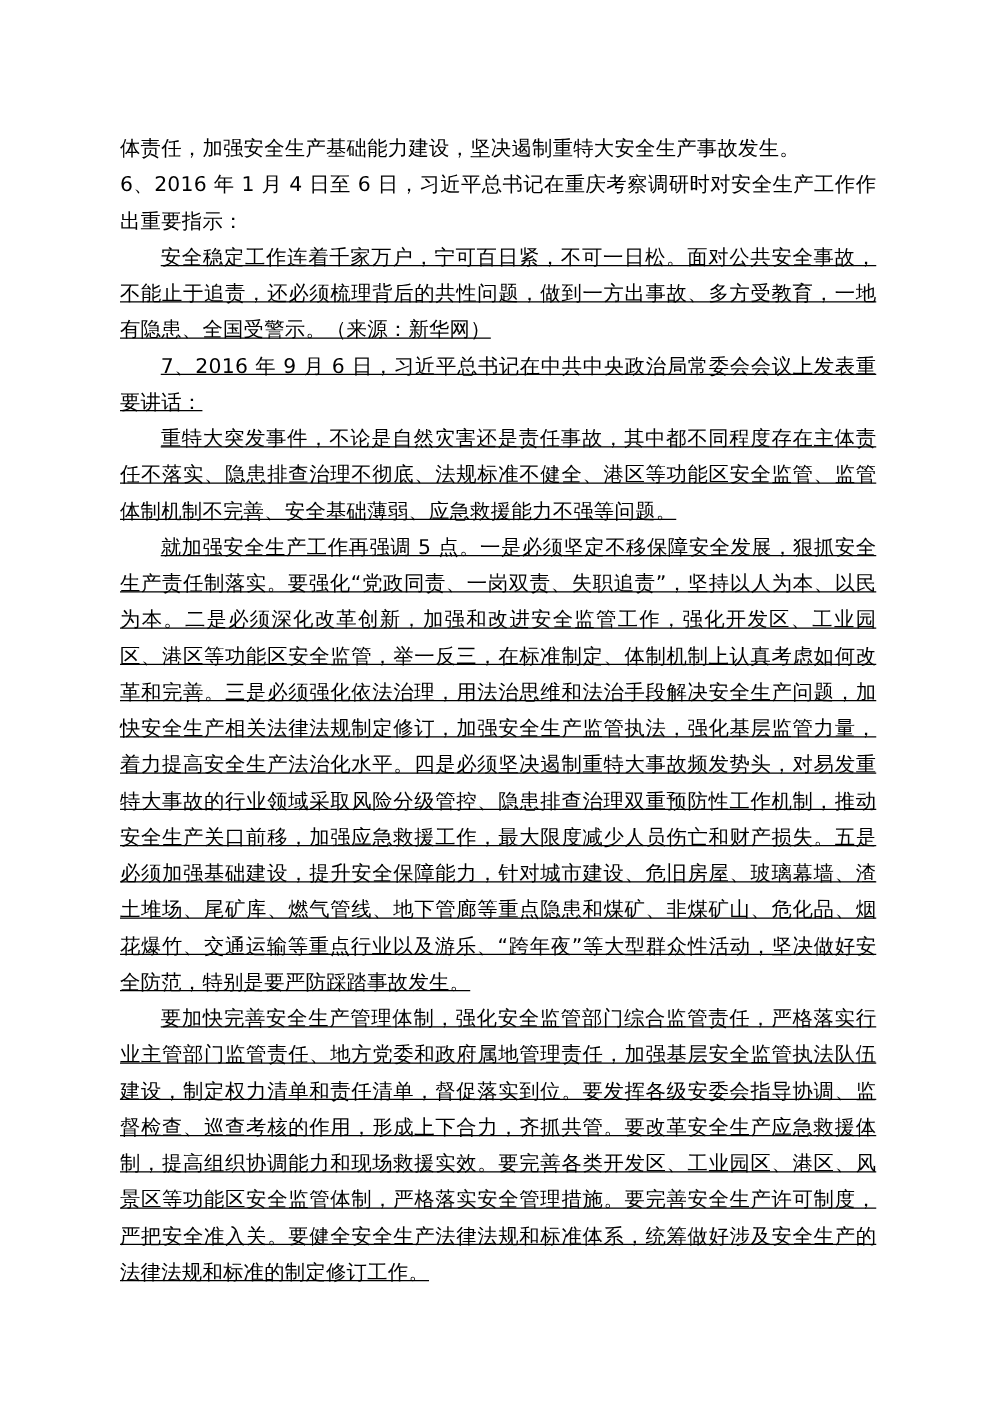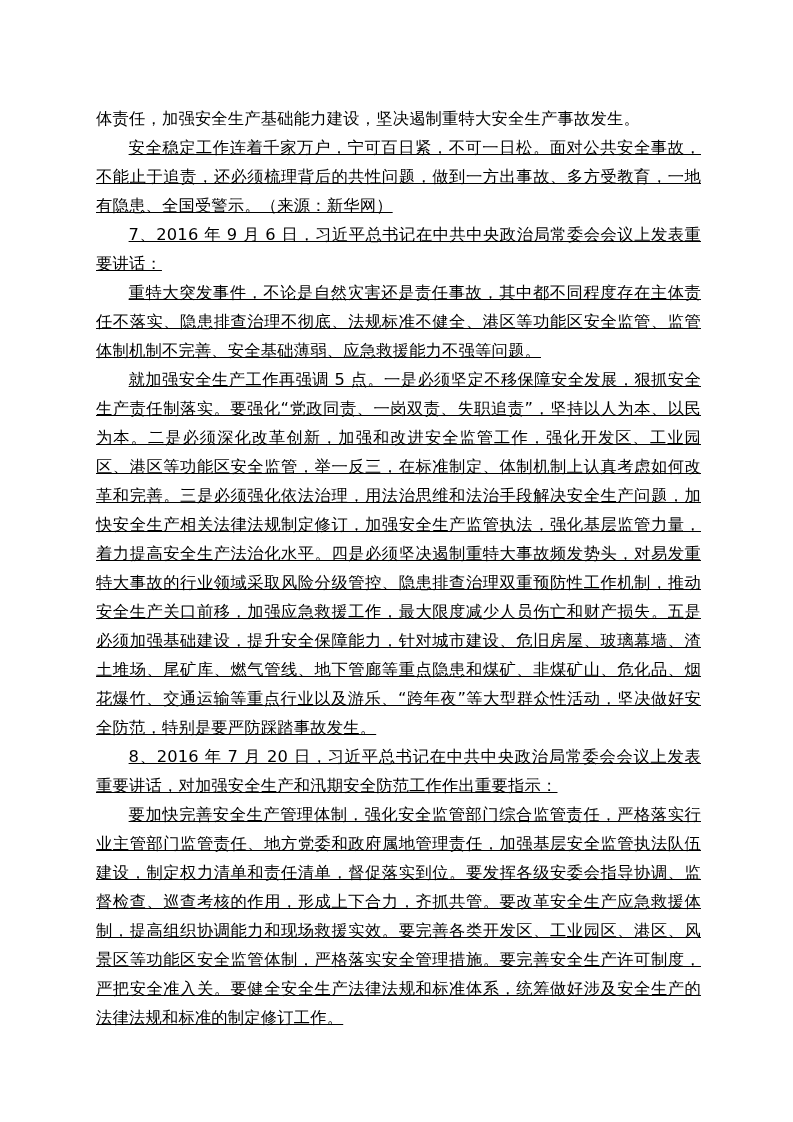--- a/index.html
+++ b/index.html
@@ -37,21 +37,21 @@
     text-indent: 2em;
     text-decoration: underline;
   }
 </style>
 </head>
 <body>
 
 <div class="page">
   <div class="doc-body">
     <p class="para">体责任，加强安全生产基础能力建设，坚决遏制重特大安全生产事故发生。</p>
+    <p class="para">6、2016 年 1 月 4 日至 6 日，习近平总书记在重庆考察调研时对安全生产工作作出重要指示：</p>
     <p class="para indent2">安全稳定工作连着千家万户，宁可百日紧，不可一日松。面对公共安全事故，不能止于追责，还必须梳理背后的共性问题，做到一方出事故、多方受教育，一地有隐患、全国受警示。（来源：新华网）</p>
     <p class="para indent2">7、2016 年 9 月 6 日，习近平总书记在中共中央政治局常委会会议上发表重要讲话：</p>
     <p class="para indent2">重特大突发事件，不论是自然灾害还是责任事故，其中都不同程度存在主体责任不落实、隐患排查治理不彻底、法规标准不健全、港区等功能区安全监管、监管体制机制不完善、安全基础薄弱、应急救援能力不强等问题。</p>
     <p class="para indent2">就加强安全生产工作再强调 5 点。一是必须坚定不移保障安全发展，狠抓安全生产责任制落实。要强化“党政同责、一岗双责、失职追责”，坚持以人为本、以民为本。二是必须深化改革创新，加强和改进安全监管工作，强化开发区、工业园区、港区等功能区安全监管，举一反三，在标准制定、体制机制上认真考虑如何改革和完善。三是必须强化依法治理，用法治思维和法治手段解决安全生产问题，加快安全生产相关法律法规制定修订，加强安全生产监管执法，强化基层监管力量，着力提高安全生产法治化水平。四是必须坚决遏制重特大事故频发势头，对易发重特大事故的行业领域采取风险分级管控、隐患排查治理双重预防性工作机制，推动安全生产关口前移，加强应急救援工作，最大限度减少人员伤亡和财产损失。五是必须加强基础建设，提升安全保障能力，针对城市建设、危旧房屋、玻璃幕墙、渣土堆场、尾矿库、燃气管线、地下管廊等重点隐患和煤矿、非煤矿山、危化品、烟花爆竹、交通运输等重点行业以及游乐、“跨年夜”等大型群众性活动，坚决做好安全防范，特别是要严防踩踏事故发生。</p>
-    <p class="para indent2">8、2016 年 7 月 20 日，习近平总书记在中共中央政治局常委会会议上发表重要讲话，对加强安全生产和汛期安全防范工作作出重要指示：</p>
     <p class="para indent2">要加快完善安全生产管理体制，强化安全监管部门综合监管责任，严格落实行业主管部门监管责任、地方党委和政府属地管理责任，加强基层安全监管执法队伍建设，制定权力清单和责任清单，督促落实到位。要发挥各级安委会指导协调、监督检查、巡查考核的作用，形成上下合力，齐抓共管。要改革安全生产应急救援体制，提高组织协调能力和现场救援实效。要完善各类开发区、工业园区、港区、风景区等功能区安全监管体制，严格落实安全管理措施。要完善安全生产许可制度，严把安全准入关。要健全安全生产法律法规和标准体系，统筹做好涉及安全生产的法律法规和标准的制定修订工作。</p>
 
   </div>
 </div>
 
 </body></html>

